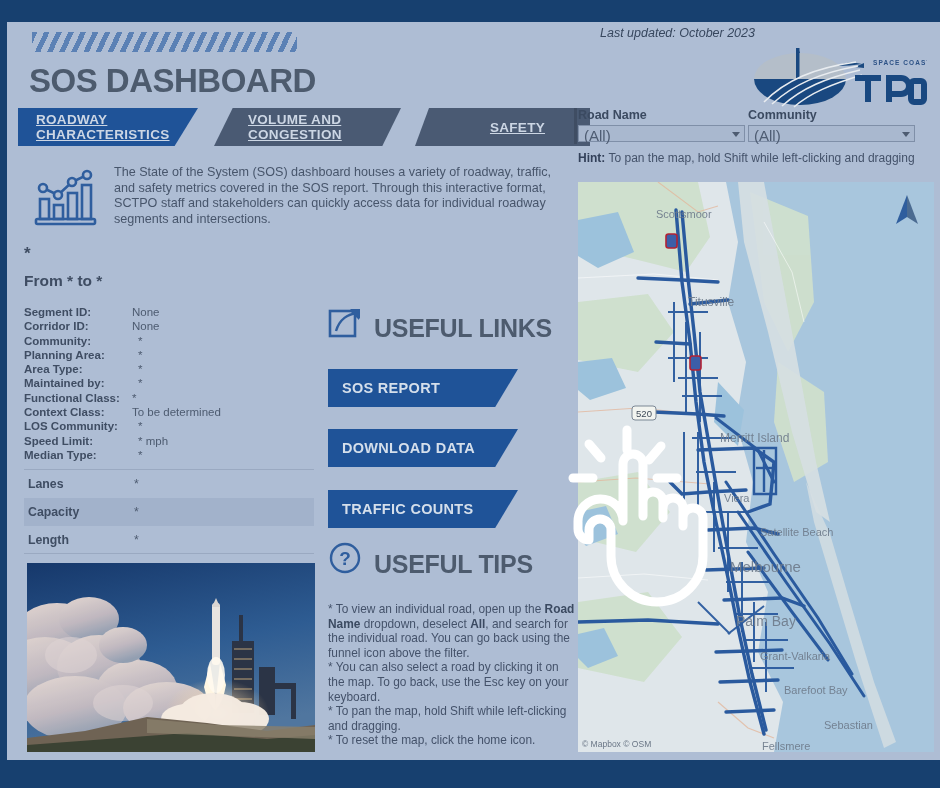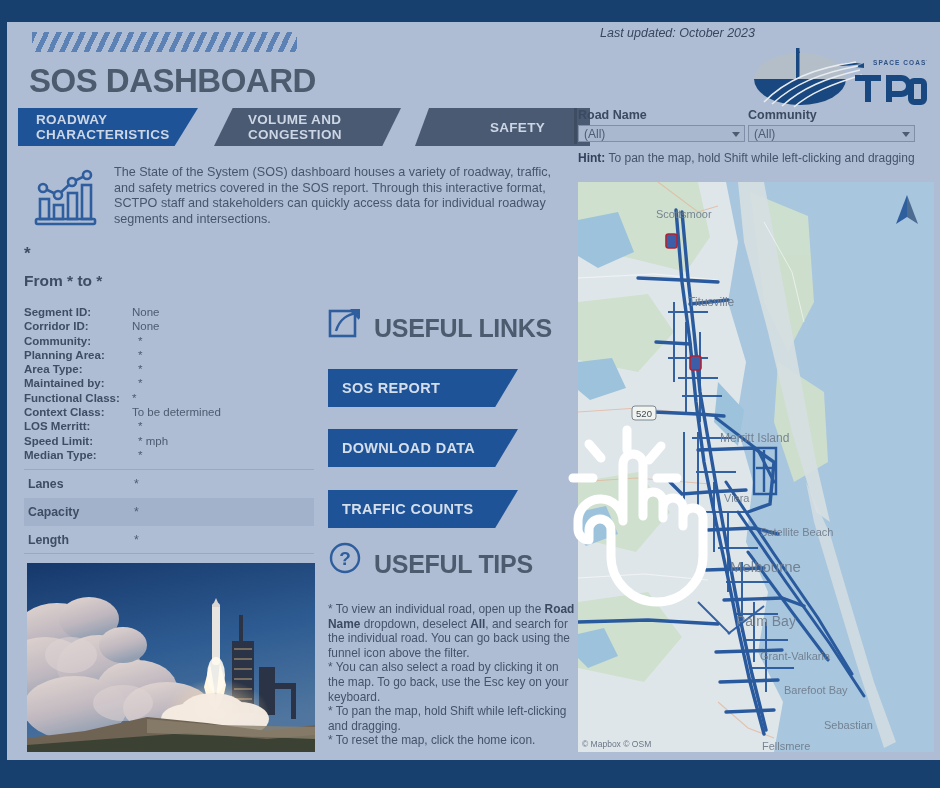--- a/index.html
+++ b/index.html
@@ -70,21 +70,21 @@
     position: absolute; top: 0;
     height: 38px;
     color: #ccd6e4;
     font-size: 13.5px; font-weight: bold;
     line-height: 15px;
     letter-spacing: 0.3px;
     display: flex; flex-direction: column;
     justify-content: center;
     cursor: pointer;
   }
-  .tab span { display: block; }
+  .tab span { display: block; text-decoration: underline; }
   .tab-1 {
     left: 0; width: 180px;
     background: #1f5398;
     clip-path: polygon(0 0, 100% 0, 87% 100%, 0 100%);
     padding-left: 18px;
   }
   .tab-2 {
     left: 196px; width: 187px;
     background: #4a5a73;
     clip-path: polygon(10% 0, 100% 0, 90% 100%, 0 100%);
@@ -220,21 +220,21 @@
   .f-2 { left: 170px; }
   .filter-label {
     font-size: 12.5px; font-weight: bold; color: #3b4a61;
     margin-bottom: 3px;
   }
   .filter-select {
     position: relative;
     width: 167px; height: 17px;
     background: #a9b8cf;
     border: 1px solid #7f8fa8;
-    font-size: 12px; color: #4e5c72;
+    font-size: 15px; color: #4e5c72;
     padding: 1px 16px 0 5px;
     cursor: pointer;
   }
   .caret {
     position: absolute; right: 4px; top: 6px;
     width: 0; height: 0;
     border-left: 4px solid transparent;
     border-right: 4px solid transparent;
     border-top: 5px solid #4e5c72;
   }
@@ -368,21 +368,21 @@
     </div>
     <div class="attr-row">
       <span class="attr-key">Functional Class:</span>
       <span class="attr-val">*</span>
     </div>
     <div class="attr-row">
       <span class="attr-key">Context Class:</span>
       <span class="attr-val">To be determined</span>
     </div>
     <div class="attr-row">
-      <span class="attr-key">LOS Merritt:</span>
+      <span class="attr-key">LOS Community:</span>
       <span class="attr-val indent">*</span>
     </div>
     <div class="attr-row">
       <span class="attr-key">Speed Limit:</span>
       <span class="attr-val indent">* mph</span>
     </div>
     <div class="attr-row">
       <span class="attr-key">Median Type:</span>
       <span class="attr-val indent">*</span>
     </div>

